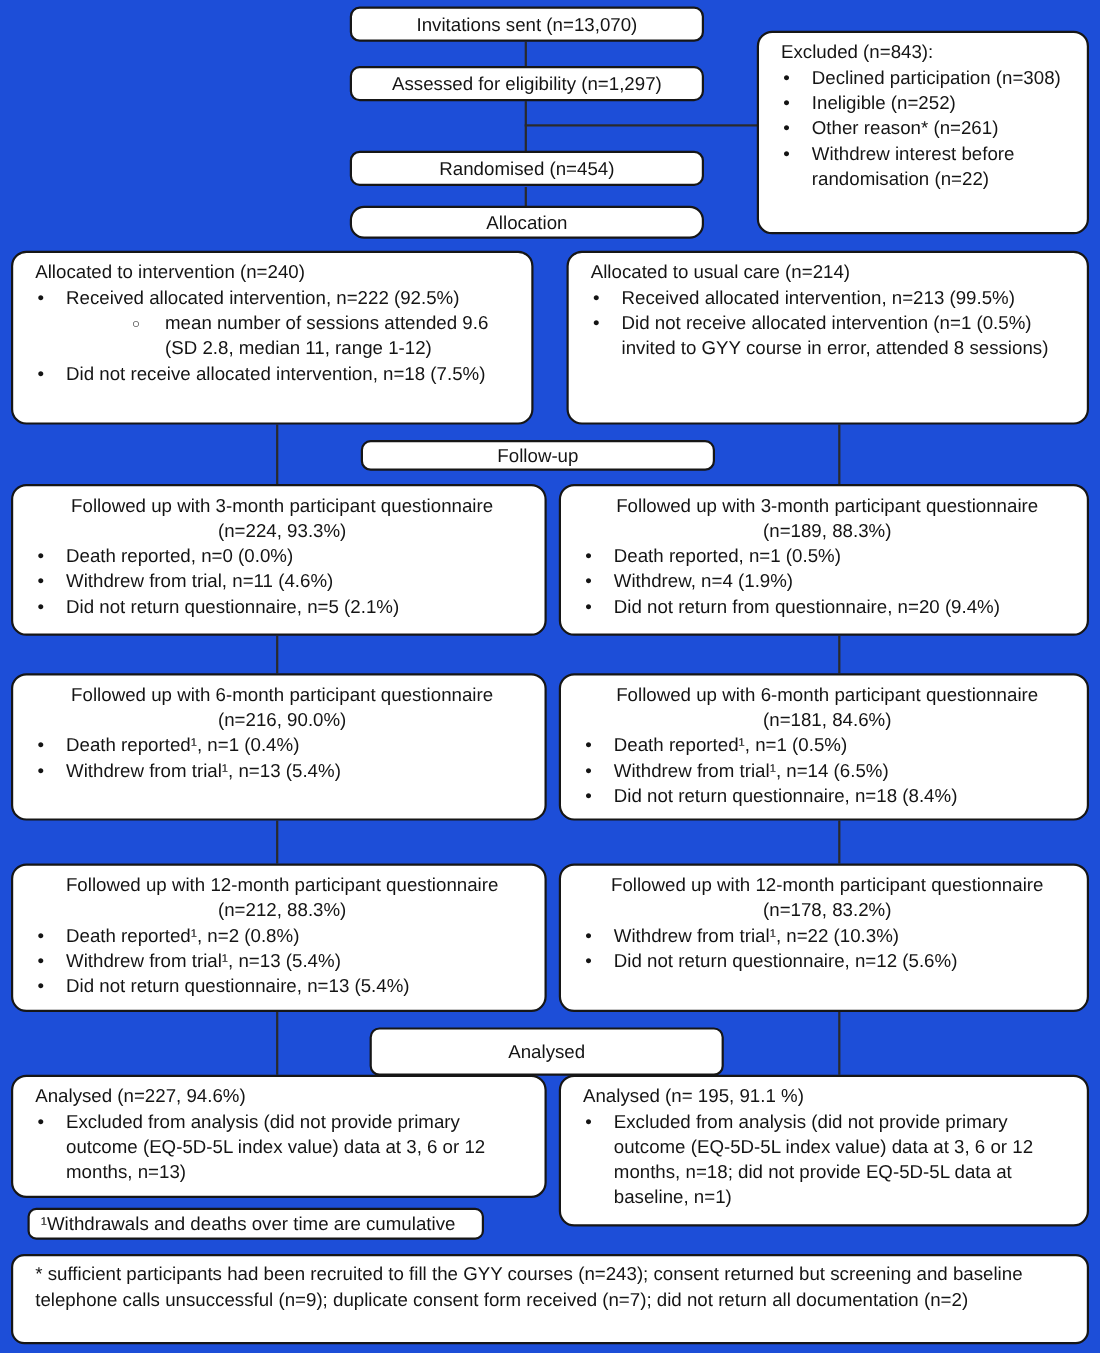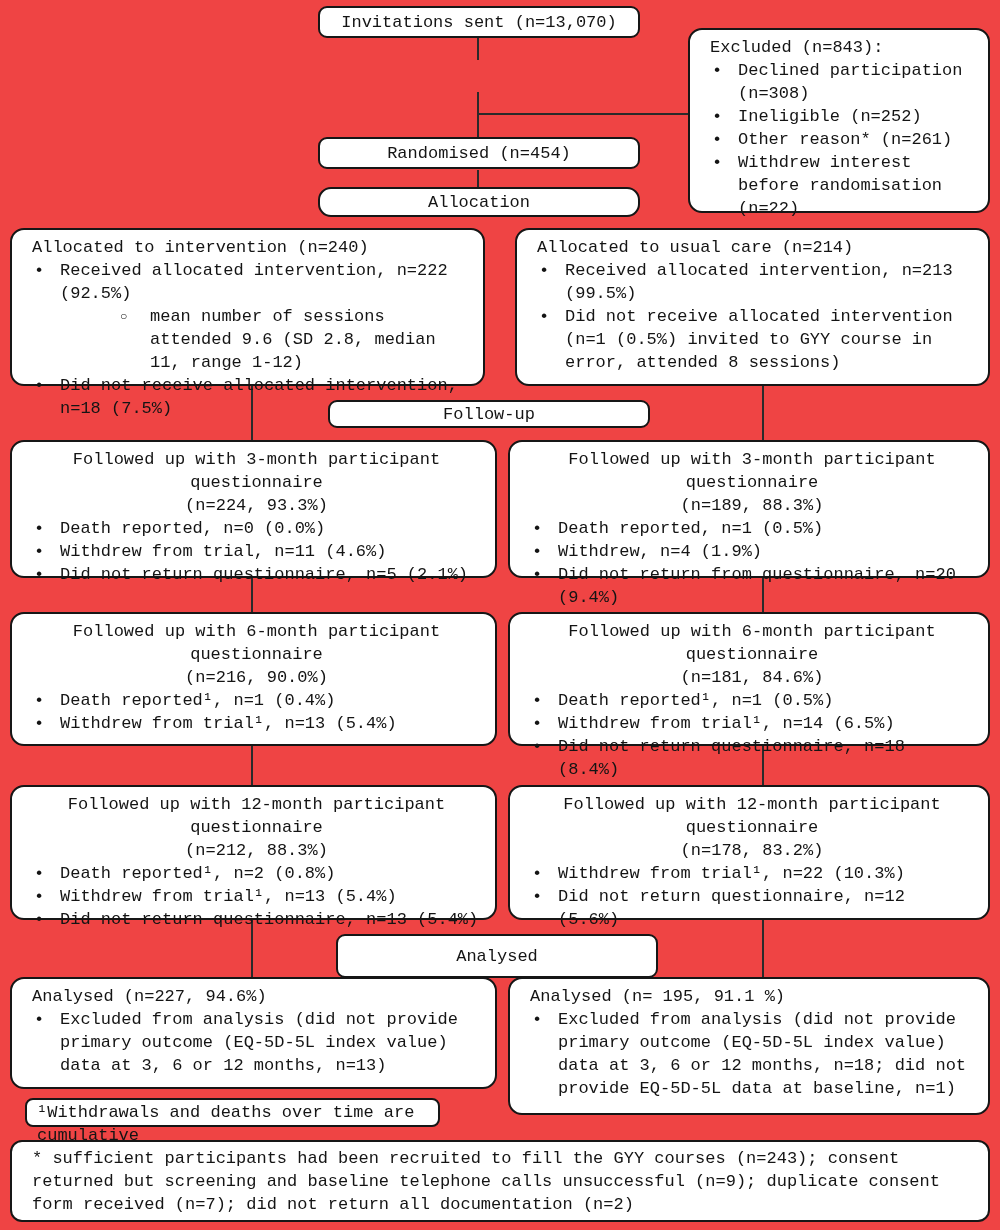--- a/index.html
+++ b/index.html
@@ -1,18 +1,18 @@
 <!DOCTYPE html>
 <html><head>
 <meta charset="utf-8">
 <style>
   html,body { margin:0; padding:0; background:#ffffff; }
   #canvas {
-    position:relative; width:1000px; height:1230px; background:#ef4444;
-    font-family:Liberation Mono, monospace; color:#141414; font-size:17px;
+    position:relative; width:1000px; height:1230px; background:#1d4ed8;
+    font-family:Liberation Sans, sans-serif; color:#141414; font-size:17px;
   }
   .box {
     position:absolute; box-sizing:border-box; background:#ffffff;
     border:2px solid #161616; border-radius:14px;
     padding:4px 14px 4px 20px; line-height:23px;
   }
   .strip {
     border-radius:9px; display:flex; align-items:center; justify-content:center;
     text-align:center; padding:0 8px;
   }
@@ -46,20 +46,21 @@
   <div class="vline" style="left:251px; top:746px; height:39px;"></div>
   <div class="vline" style="left:251px; top:920px; height:57px;"></div>
 
   <div class="vline" style="left:762px; top:386px; height:54px;"></div>
   <div class="vline" style="left:762px; top:578px; height:34px;"></div>
   <div class="vline" style="left:762px; top:746px; height:39px;"></div>
   <div class="vline" style="left:762px; top:920px; height:57px;"></div>
 
   <div class="box strip" style="left:318px; top:6px; width:322px; height:32px;">Invitations sent (n=13,070)</div>
 
+  <div class="box strip" style="left:318px; top:60px; width:322px; height:32px;">Assessed for eligibility (n=1,297)</div>
 
   <div class="box" style="left:688px; top:28px; width:302px; height:185px; padding-top:6px;">
     <div class="title">Excluded (n=843):</div>
     <ul class="bullets">
         <li class="lvl1">Declined participation (n=308)</li>
         <li class="lvl1">Ineligible (n=252)</li>
         <li class="lvl1">Other reason* (n=261)</li>
         <li class="lvl1">Withdrew interest before randomisation (n=22)</li>
       </ul>
   </div>

